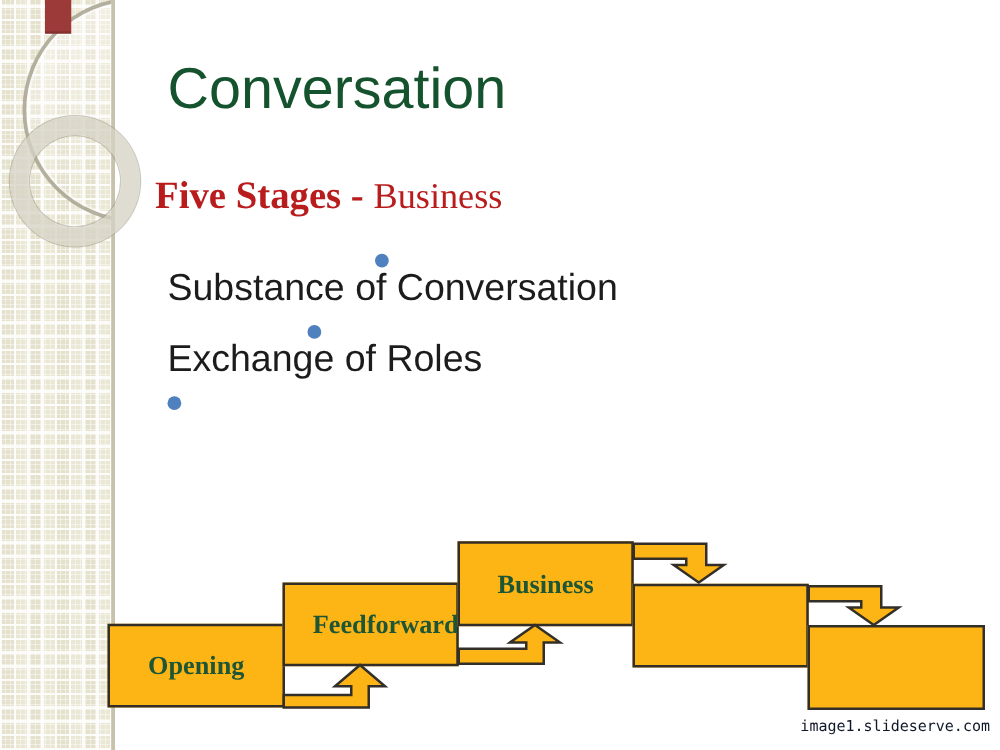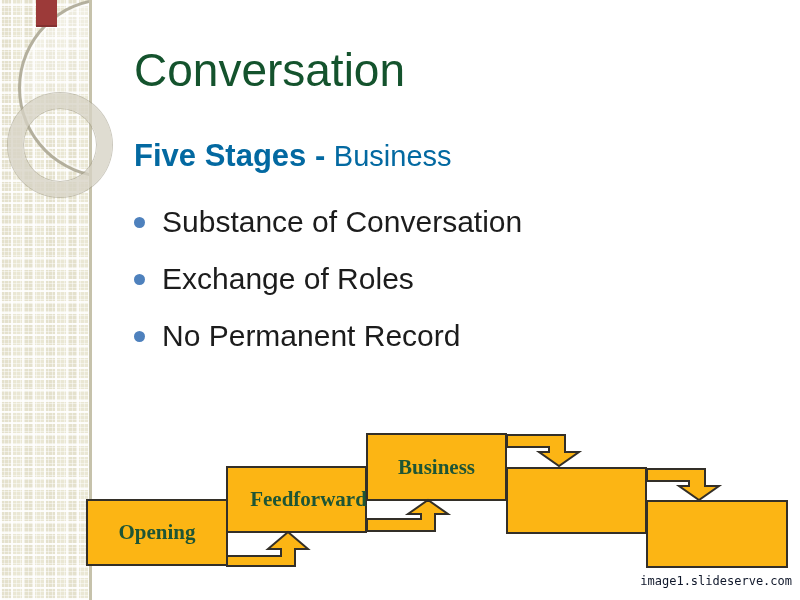--- a/index.html
+++ b/index.html
@@ -35,24 +35,24 @@
   .accent-red{
     position:absolute;left:36px;top:0;width:21px;height:27px;
     background:#9c3a39;box-shadow:inset 0 -2px 0 rgba(0,0,0,.15);z-index:3;
   }
 
   
   .title{
     position:absolute;left:134px;top:42px;
     font-size:46px;line-height:56px;font-weight:400;color:#14532d;letter-spacing:0;
   }
-  .heading{position:absolute;left:134px;top:138px;color:#0369a1;white-space:nowrap;}
+  .heading{position:absolute;left:124px;top:138px;color:#b91c1c;white-space:nowrap;font-family:Liberation Serif, serif;}
   .heading .h-bold{font-size:31px;font-weight:700;}
   .heading .h-reg{font-size:29px;font-weight:400;}
-  .bullet-row{position:absolute;left:134px;height:38px;display:flex;align-items:center;}
+  .bullet-row{position:absolute;left:134px;height:38px;display:flex;align-items:center;flex-direction:column;}
   .bullet-row .dot{
     width:11px;height:11px;border-radius:50%;background:#4e81bd;
     margin-right:17px;flex:0 0 auto;
   }
   .bullet-row .b-text{font-size:30px;color:#1c1c1c;white-space:nowrap;}
   .row-0{top:203px;} .row-1{top:260px;text-align:right;} .row-2{top:317px;}
 
   
   .stage-box{
     position:absolute;box-sizing:border-box;
@@ -95,21 +95,20 @@
   <div class="bullet-row row-0">
     <span class="dot"></span>
     <span class="b-text">Substance of Conversation</span>
   </div>
   <div class="bullet-row row-1">
     <span class="dot"></span>
     <span class="b-text">Exchange of Roles</span>
   </div>
   <div class="bullet-row row-2">
     <span class="dot"></span>
-    <span class="b-text">No Permanent Record</span>
   </div>
 
   <div>
     <div class="stage-box box-opening">Opening</div>
     <div class="stage-box box-feedforward">Feedforward</div>
     <div class="stage-box box-business">Business</div>
     <div class="stage-box box-stage4"></div>
     <div class="stage-box box-stage5"></div>
 
     <svg class="arrow-layer" viewBox="0 0 800 600">

